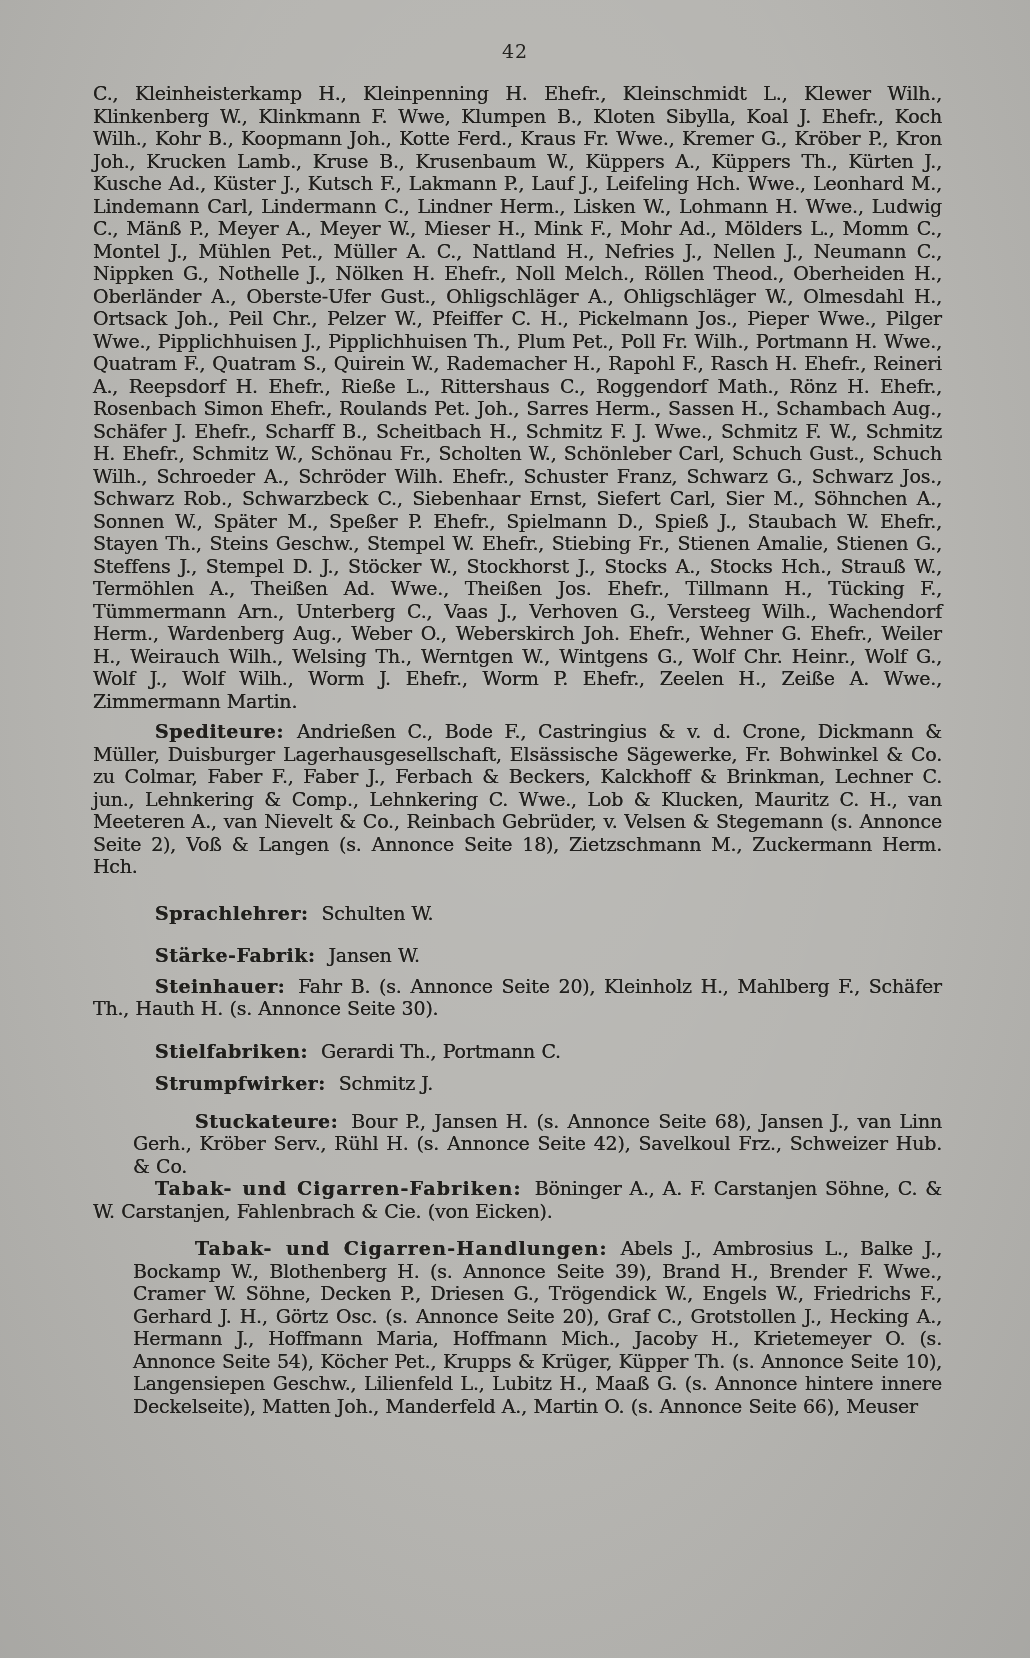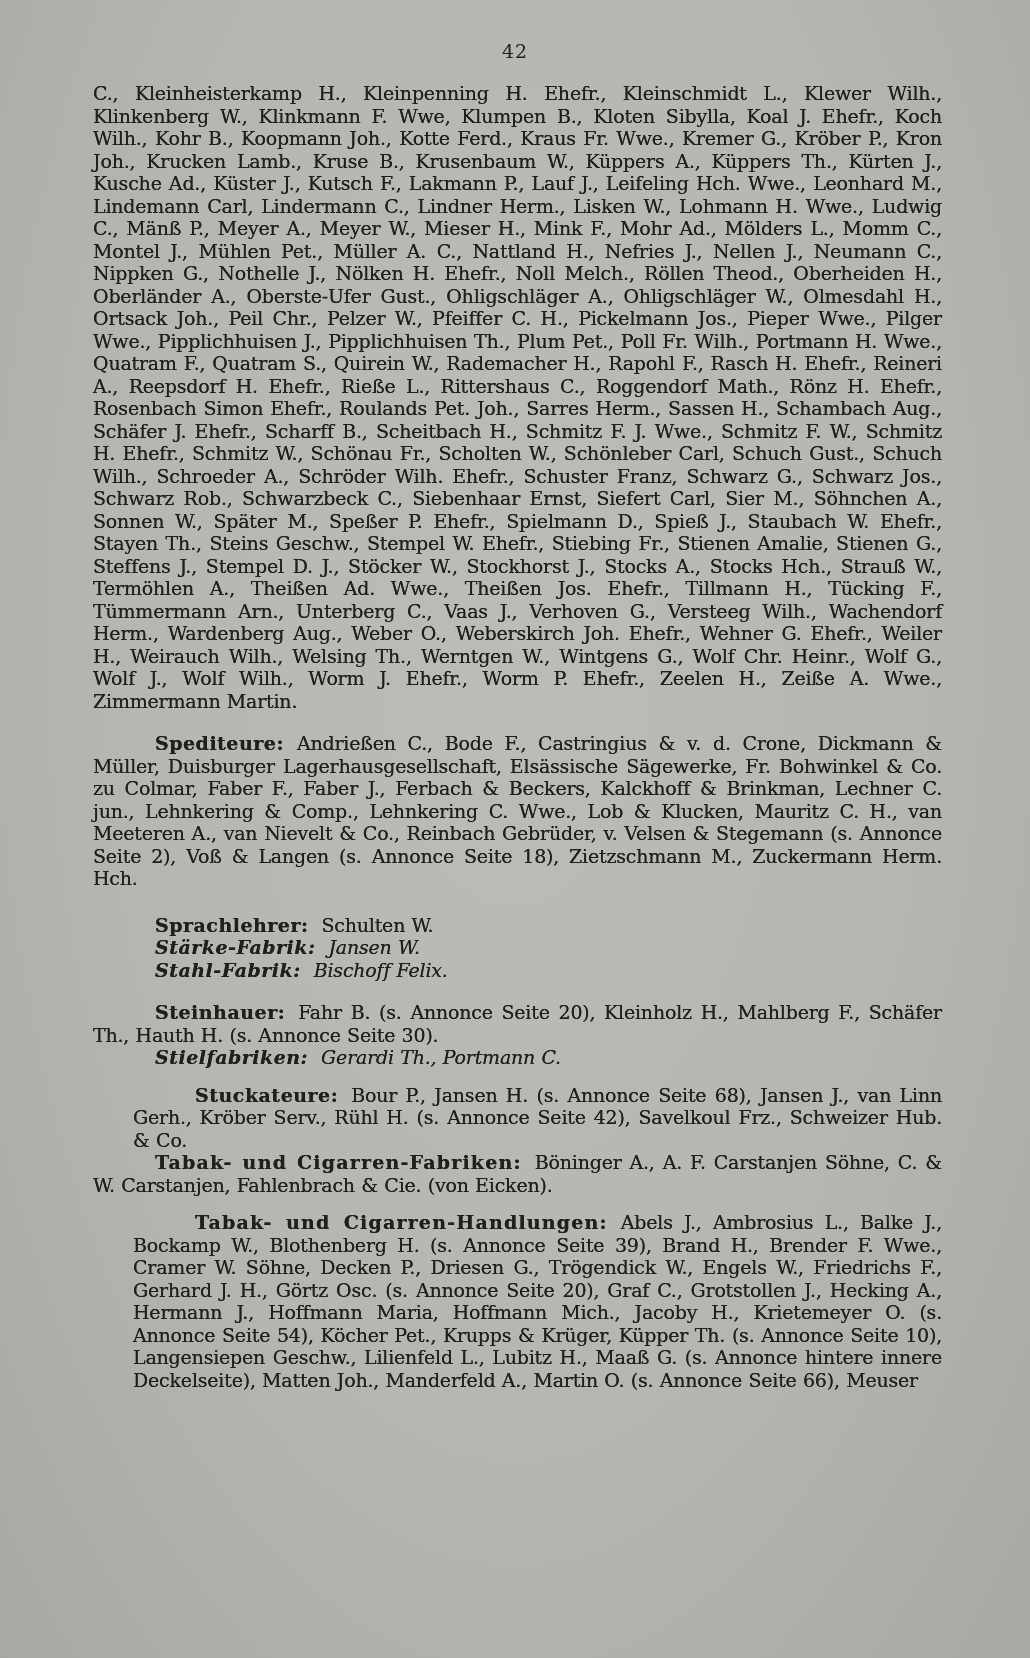--- a/index.html
+++ b/index.html
@@ -38,23 +38,23 @@
   }
   p{margin:0;}
   p.cont{text-indent:0;}
   p.sec{text-indent:62px;}
   .h{
     font-weight:bold;
     letter-spacing:0.5px;
     margin-right:13px;
   }
   .sec.big .h{letter-spacing:1.2px;}
-  .gap-a{margin-top:20px;}
+  .gap-a{margin-top:8px;}
   .gap-b{margin-top:24px;}
-  .gap-c{margin-top:0;font-style:italic;}
+  .gap-c{margin-top:20px;}
   .gap-d{margin-top:6px;}
   .gap-e{margin-top:10px;}
   .gap-f{margin-top:15px;margin-left:40px;}
   .gap-g{}
 </style>
 </head>
 <body>
 
 <div class="page">
 
@@ -63,28 +63,28 @@
   <div class="text-block">
 
     <p class="cont">C., Kleinheisterkamp H., Kleinpenning H. Ehefr., Kleinschmidt L., Klewer Wilh., Klinkenberg W., Klinkmann F. Wwe, Klumpen B., Kloten Sibylla, Koal J. Ehefr., Koch Wilh., Kohr B., Koopmann Joh., Kotte Ferd., Kraus Fr. Wwe., Kremer G., Kröber P., Kron Joh., Krucken Lamb., Kruse B., Krusenbaum W., Küppers A., Küppers Th., Kürten J., Kusche Ad., Küster J., Kutsch F., Lakmann P., Lauf J., Leifeling Hch. Wwe., Leonhard M., Lindemann Carl, Lindermann C., Lindner Herm., Lisken W., Lohmann H. Wwe., Ludwig C., Mänß P., Meyer A., Meyer W., Mieser H., Mink F., Mohr Ad., Mölders L., Momm C., Montel J., Mühlen Pet., Müller A. C., Nattland H., Nefries J., Nellen J., Neumann C., Nippken G., Nothelle J., Nölken H. Ehefr., Noll Melch., Röllen Theod., Oberheiden H., Oberländer A., Oberste-Ufer Gust., Ohligschläger A., Ohligschläger W., Olmesdahl H., Ortsack Joh., Peil Chr., Pelzer W., Pfeiffer C. H., Pickelmann Jos., Pieper Wwe., Pilger Wwe., Pipplichhuisen J., Pipplichhuisen Th., Plum Pet., Poll Fr. Wilh., Portmann H. Wwe., Quatram F., Quatram S., Quirein W., Rademacher H., Rapohl F., Rasch H. Ehefr., Reineri A., Reepsdorf H. Ehefr., Rieße L., Rittershaus C., Roggendorf Math., Rönz H. Ehefr., Rosenbach Simon Ehefr., Roulands Pet. Joh., Sarres Herm., Sassen H., Schambach Aug., Schäfer J. Ehefr., Scharff B., Scheitbach H., Schmitz F. J. Wwe., Schmitz F. W., Schmitz H. Ehefr., Schmitz W., Schönau Fr., Scholten W., Schönleber Carl, Schuch Gust., Schuch Wilh., Schroeder A., Schröder Wilh. Ehefr., Schuster Franz, Schwarz G., Schwarz Jos., Schwarz Rob., Schwarzbeck C., Siebenhaar Ernst, Siefert Carl, Sier M., Söhnchen A., Sonnen W., Später M., Speßer P. Ehefr., Spielmann D., Spieß J., Staubach W. Ehefr., Stayen Th., Steins Geschw., Stempel W. Ehefr., Stiebing Fr., Stienen Amalie, Stienen G., Steffens J., Stempel D. J., Stöcker W., Stockhorst J., Stocks A., Stocks Hch., Strauß W., Termöhlen A., Theißen Ad. Wwe., Theißen Jos. Ehefr., Tillmann H., Tücking F., Tümmermann Arn., Unterberg C., Vaas J., Verhoven G., Versteeg Wilh., Wachendorf Herm., Wardenberg Aug., Weber O., Weberskirch Joh. Ehefr., Wehner G. Ehefr., Weiler H., Weirauch Wilh., Welsing Th., Werntgen W., Wintgens G., Wolf Chr. Heinr., Wolf G., Wolf J., Wolf Wilh., Worm J. Ehefr., Worm P. Ehefr., Zeelen H., Zeiße A. Wwe., Zimmermann Martin.</p>
 
     <p class="sec gap-a"><span class="h">Spediteure:</span><span class="t">Andrießen C., Bode F., Castringius &amp; v. d. Crone, Dickmann &amp; Müller, Duisburger Lagerhausgesellschaft, Elsässische Sägewerke, Fr. Bohwinkel &amp; Co. zu Colmar, Faber F., Faber J., Ferbach &amp; Beckers, Kalckhoff &amp; Brinkman, Lechner C. jun., Lehnkering &amp; Comp., Lehnkering C. Wwe., Lob &amp; Klucken, Mauritz C. H., van Meeteren A., van Nievelt &amp; Co., Reinbach Gebrüder, v. Velsen &amp; Stegemann (s. Annonce Seite 2), Voß &amp; Langen (s. Annonce Seite 18), Zietzschmann M., Zuckermann Herm. Hch.</span></p>
 
     <p class="sec gap-b"><span class="h">Sprachlehrer:</span><span class="t">Schulten W.</span></p>
 
     <p class="sec gap-c"><span class="h">Stärke-Fabrik:</span><span class="t">Jansen W.</span></p>
 
-    <p class="sec gap-c"><span class="h">Stahl-Fabrik:</span><span class="t">Bischoff Felix.</span></p>
 
 
 
     <p class="sec gap-a"><span class="h">Steinhauer:</span><span class="t">Fahr B. (s. Annonce Seite 20), Kleinholz H., Mahlberg F., Schäfer Th., Hauth H. (s. Annonce Seite 30).</span></p>
 
     <p class="sec gap-c"><span class="h">Stielfabriken:</span><span class="t">Gerardi Th., Portmann C.</span></p>
 
+    <p class="sec gap-e"><span class="h">Strumpfwirker:</span><span class="t">Schmitz J.</span></p>
 
     <p class="sec gap-f"><span class="h">Stuckateure:</span><span class="t">Bour P., Jansen H. (s. Annonce Seite 68), Jansen J., van Linn Gerh., Kröber Serv., Rühl H. (s. Annonce Seite 42), Savelkoul Frz., Schweizer Hub. &amp; Co.</span></p>
 
     <p class="sec big gap-g"><span class="h">Tabak- und Cigarren-Fabriken:</span><span class="t">Böninger A., A. F. Carstanjen Söhne, C. &amp; W. Carstanjen, Fahlenbrach &amp; Cie. (von Eicken).</span></p>
 
     <p class="sec big gap-f"><span class="h">Tabak- und Cigarren-Handlungen:</span><span class="t">Abels J., Ambrosius L., Balke J., Bockamp W., Blothenberg H. (s. Annonce Seite 39), Brand H., Brender F. Wwe., Cramer W. Söhne, Decken P., Driesen G., Trögendick W., Engels W., Friedrichs F., Gerhard J. H., Görtz Osc. (s. Annonce Seite 20), Graf C., Grotstollen J., Hecking A., Hermann J., Hoffmann Maria, Hoffmann Mich., Jacoby H., Krietemeyer O. (s. Annonce Seite 54), Köcher Pet., Krupps &amp; Krüger, Küpper Th. (s. Annonce Seite 10), Langensiepen Geschw., Lilienfeld L., Lubitz H., Maaß G. (s. Annonce hintere innere Deckelseite), Matten Joh., Manderfeld A., Martin O. (s. Annonce Seite 66), Meuser</span></p>
 
   </div>
 
 </div>

